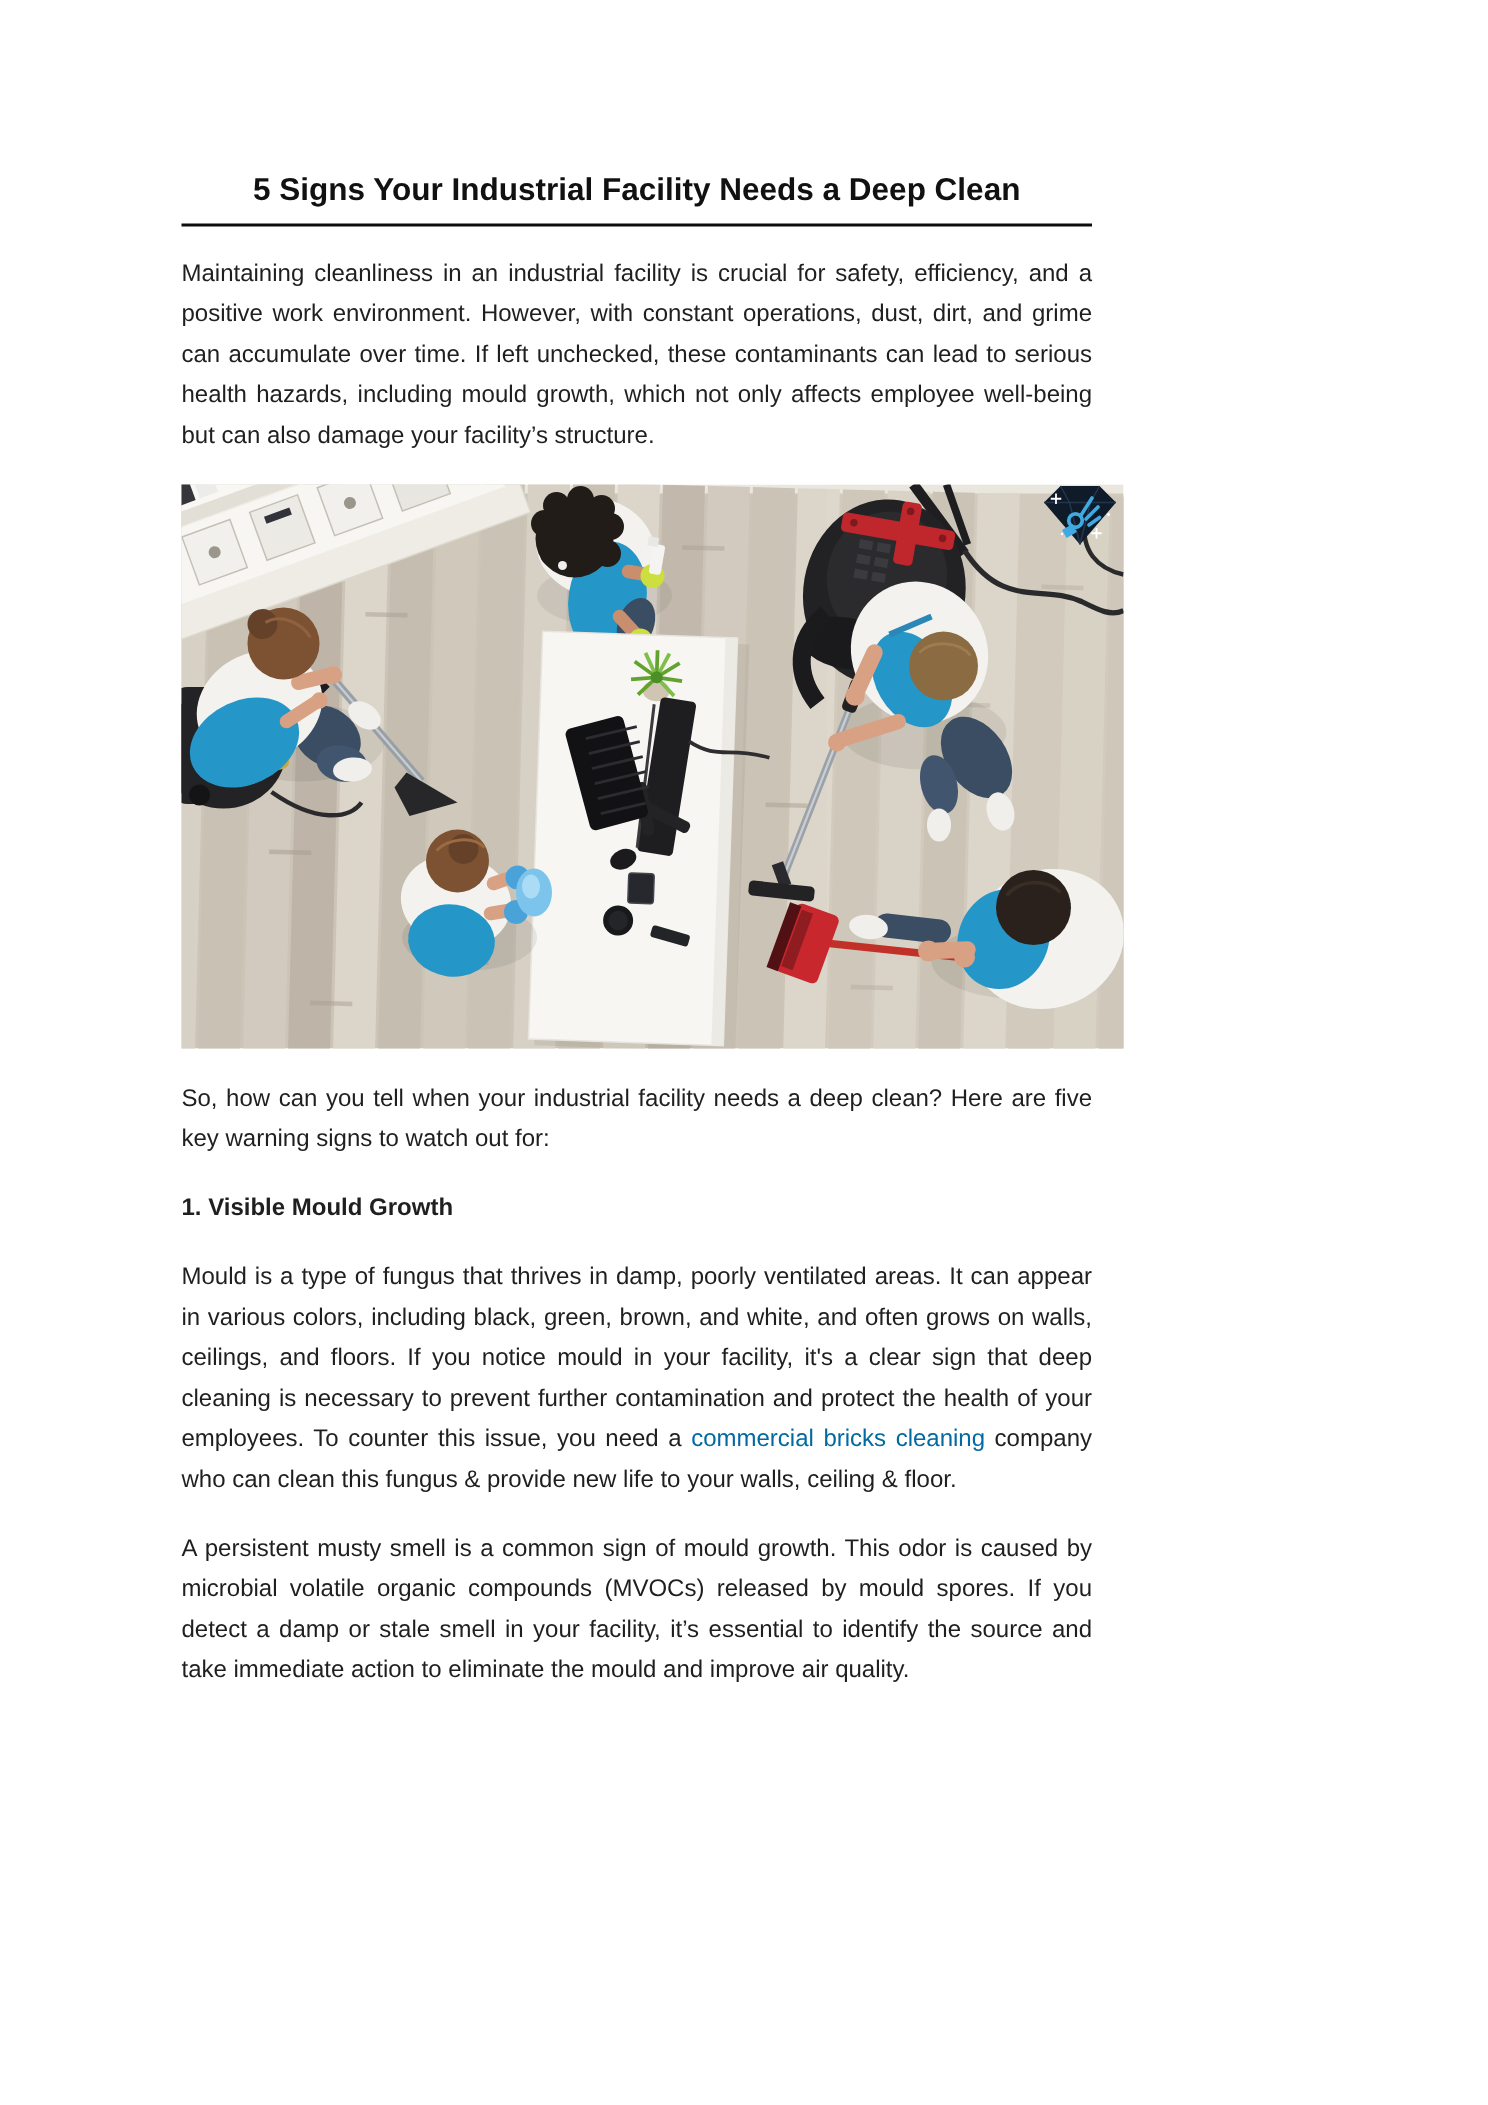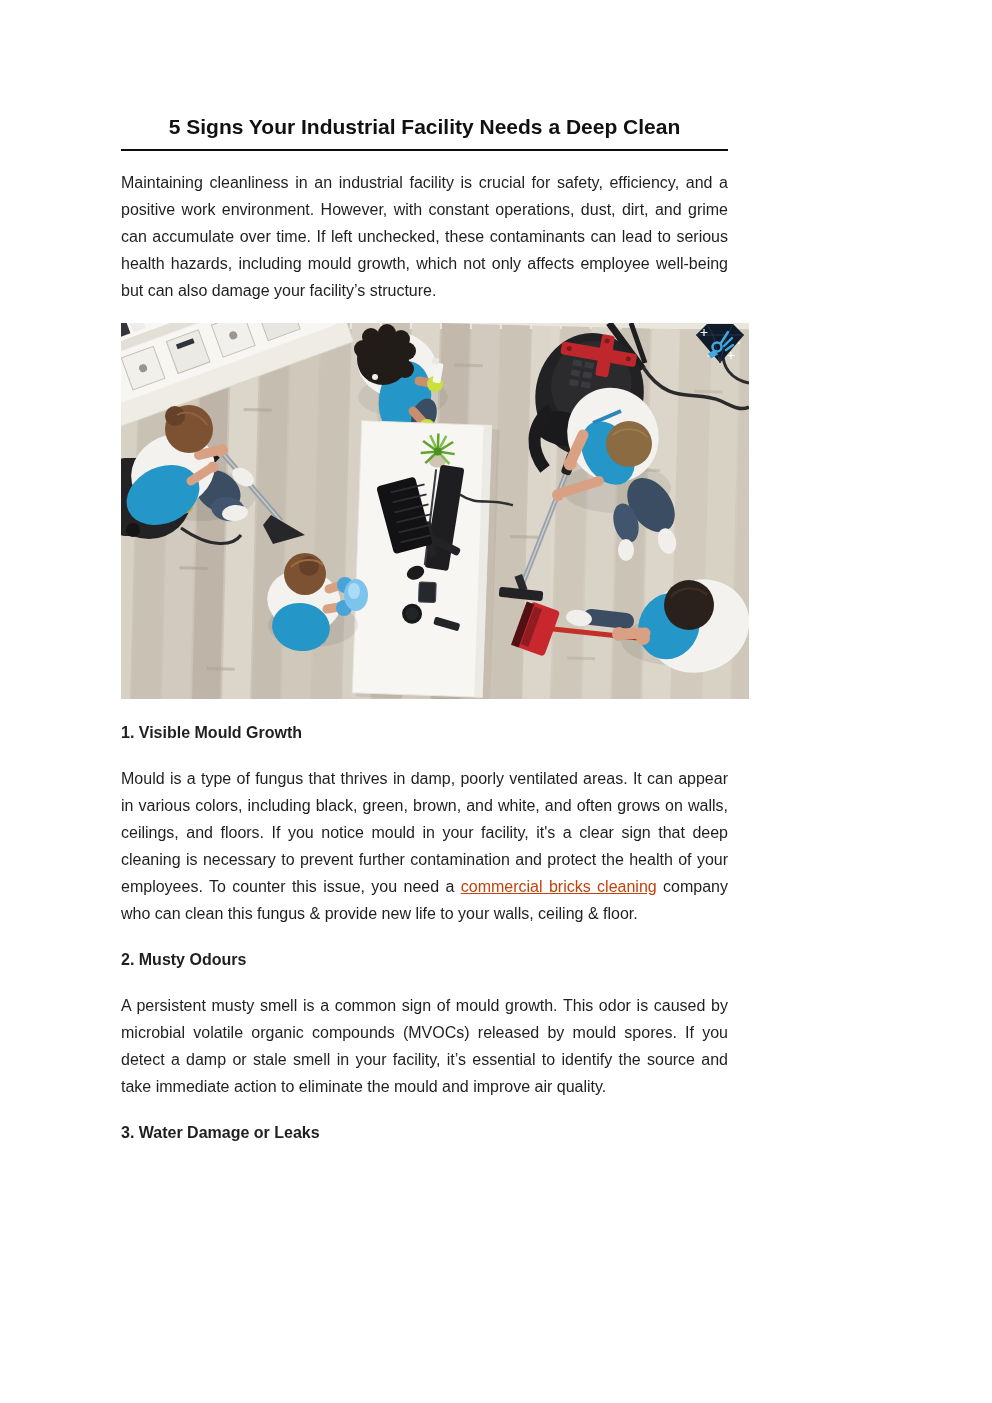--- a/index.html
+++ b/index.html
@@ -3,21 +3,21 @@
 <meta charset="utf-8">
 <style>
   html,body{margin:0;padding:0;background:#ffffff;}
   body{width:992px;height:1403px;font-family:"Liberation Sans",sans-serif;color:#1f1f1f;overflow:hidden;}
   .page{box-sizing:border-box;width:848px;padding:112px 120px 60px 121px;}
   h1.title{font-size:21px;line-height:30px;font-weight:700;text-align:center;color:#111;margin:0 0 7px 0;}
   .divider{border:none;border-top:2px solid #0d0d0d;margin:0 0 18px 0;}
   p.body{font-size:16px;line-height:27px;text-align:justify;margin:0 0 19px 0;}
   p.cut{text-align-last:justify;}
   h2.sec{font-size:16px;line-height:27px;font-weight:700;margin:0 0 19px 0;}
-  a.doclink{color:#c2410c;text-decoration:underline;cursor:pointer;}
+  a.doclink{color:#0369a1;cursor:pointer;}
   a.doclink:empty{display:none;}
   figure.photo{width:628px;margin:8px auto 20px auto;padding:0;}
   figure.photo svg{display:block;}
 </style>
 </head>
 <body>
 
 <div class="page">
 
   <h1 class="title">5 Signs Your Industrial Facility Needs a Deep Clean</h1>
@@ -273,22 +273,21 @@
         <path d="M 600,20 L 607,9 M 603,23 L 611,15 M 605,27 L 612,22" stroke="#3fa9e1" stroke-width="2.4" stroke-linecap="round" fill="none"></path>
         <rect x="588" y="28" width="8" height="6" fill="#3fa9e1" transform="rotate(-30 592 31)"></rect>
         <path d="M 583,6 L 583,13 M 579.5,9.5 L 586.5,9.5" stroke="#ffffff" stroke-width="1.2"></path>
         <path d="M 610,29 L 610,36 M 606.5,32.5 L 613.5,32.5" stroke="#ffffff" stroke-width="1.2"></path>
         <circle cx="618" cy="20" r="1" fill="#ffffff"></circle>
           <circle cx="587" cy="33" r="0.8" fill="#ffffff"></circle>
       </g>
     </svg>
   </figure>
 
+  <p class="body">So, how can you tell when your industrial facility needs a deep clean? Here are five key warning signs to watch out for:</p>
 
   <h2 class="sec">1. Visible Mould Growth</h2>
   <p class="body"><span>Mould is a type of fungus that thrives in damp, poorly ventilated areas. It can appear in various colors, including black, green, brown, and white, and often grows on walls, ceilings, and floors. If you notice mould in your facility, it's a clear sign that deep cleaning is necessary to prevent further contamination and protect the health of your employees. To counter this issue, you need a </span><a class="doclink">commercial bricks cleaning</a><span> company who can clean this fungus &amp; provide new life to your walls, ceiling &amp; floor.</span></p>
 
-  <h2 class="sec">2. Musty Odours</h2>
   <p class="body"><span>A persistent musty smell is a common sign of mould growth. This odor is caused by microbial volatile organic compounds (MVOCs) released by mould spores. If you detect a damp or stale smell in your facility, it’s essential to identify the source and take immediate action to eliminate the mould and improve air quality.</span><span></span></p>
 
-  <h2 class="sec">3. Water Damage or Leaks</h2>
 
 </div>
 
 </body></html>

